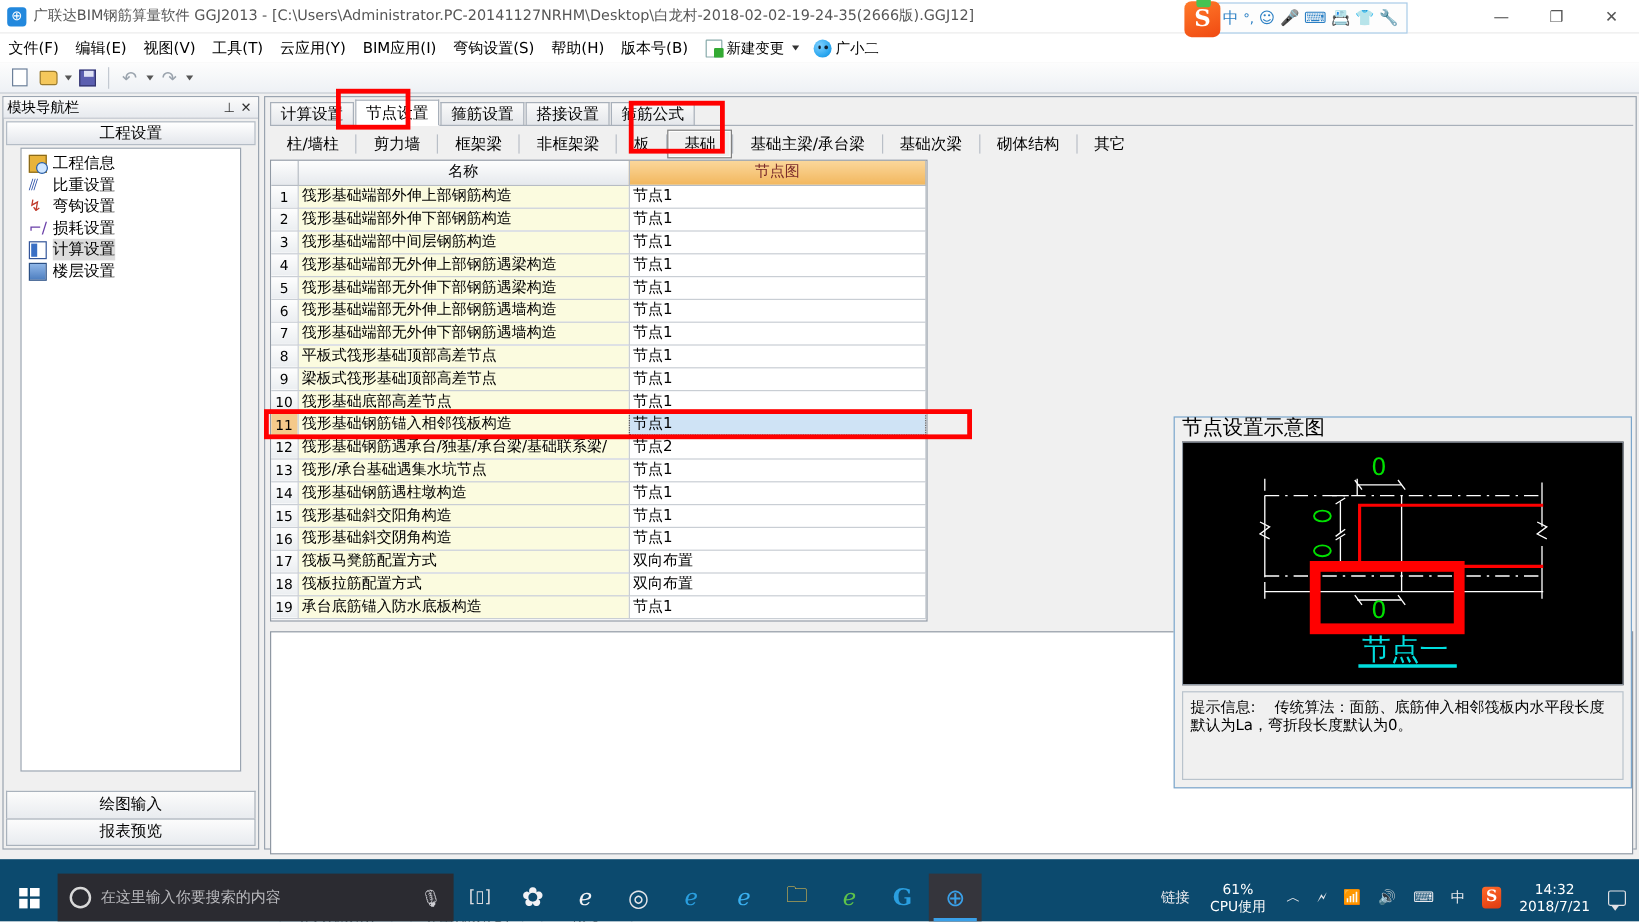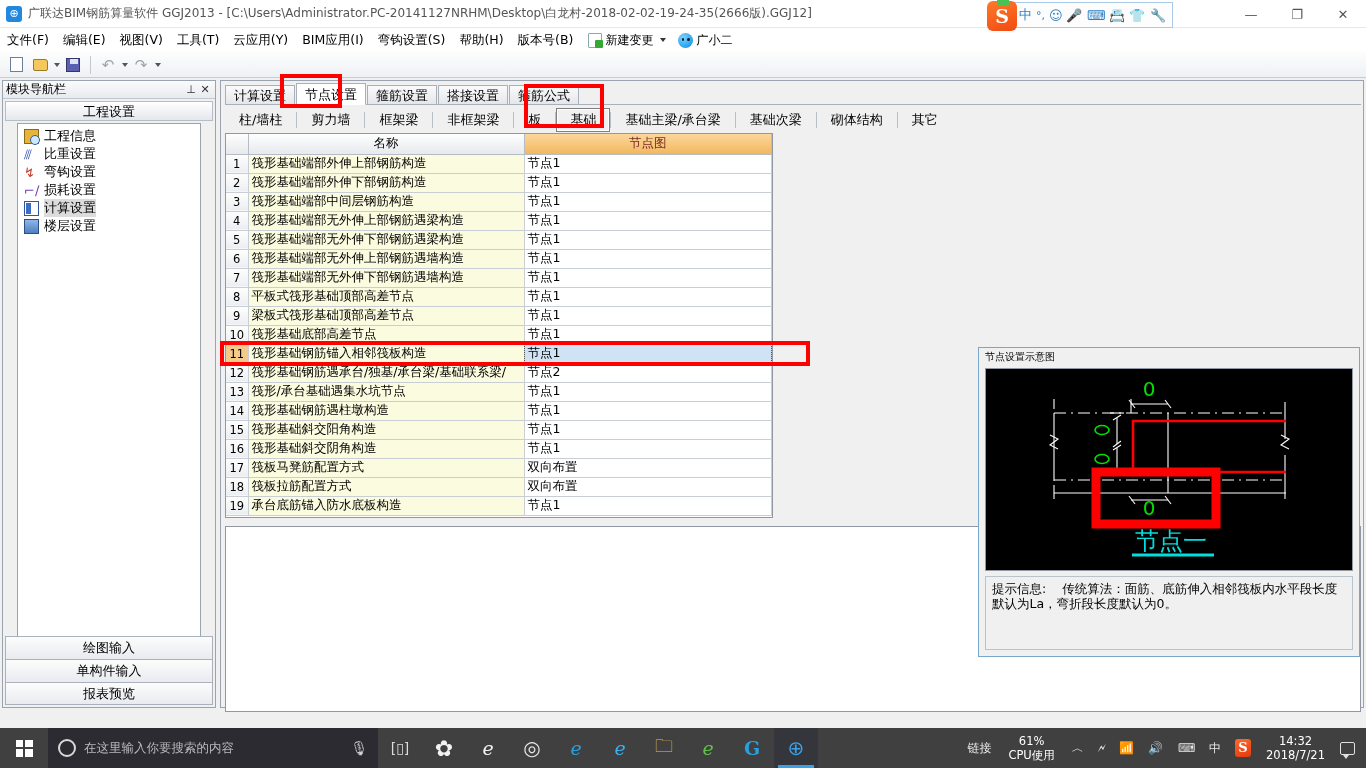--- a/index.html
+++ b/index.html
@@ -258,40 +258,40 @@
     min-width: 94px; height: 24px; line-height: 22px; text-align: center;
     background: linear-gradient(#fbfbfb,#e5e8ec); border: 1px solid #9aa3ad;
     font-size: 13px; padding: 0 10px;
   }
 
   
   .previewpanel {
     position: absolute; left: 978px; top: 347px; width: 382px; height: 310px;
     background: #f0f0f0; border: 1px solid #7aa6cc;
   }
-  .pv-title { height: 18px; line-height: 18px; padding-left: 6px; font-size: 10px; color: #000; }
+  .pv-title { height: 18px; line-height: 18px; padding-left: 6px; font-size: 17px; color: #000; }
   .pv-canvas {
     position: absolute; left: 6px; top: 20px; width: 368px; height: 203px;
     background: #000; border: 1px solid #8f98a3;
   }
   .pv-tip {
     position: absolute; left: 6px; top: 228px; width: 368px; height: 74px;
     background: #f0f0f0; border: 1px solid #b9c3cc;
     font-size: 12.5px; padding: 4px 4px 0 6px; line-height: 15px;
   }
   .pv-tip-label { font-weight: normal; }
   .pv-tip-text { display: inline; }
 
   
   .redbox { position: absolute; border: 4px solid #ff0000; z-index: 20; pointer-events: none; }
 
   
   .taskbar {
-    position: absolute; left: 0; bottom: 0; width: 1366px; height: 40px;
-    background: #404040; display: flex; align-items: flex-end; color: #fff;
+    position: absolute; left: 0; bottom: 0; width: 1366px; height: 52px;
+    background: #0c4a6e; display: flex; align-items: flex-end; color: #fff;
   }
   .start-btn { width: 48px; height: 40px; display: flex; align-items: center; justify-content: center; }
   .win-logo {
     width: 17px; height: 17px;
     display: grid; grid-template-columns: 1fr 1fr; grid-template-rows: 1fr 1fr; gap: 2px;
   }
   .win-logo i { background: #ffffff; display: block; }
   .search-box {
     width: 330px; height: 40px; background: #2b2b31; display: flex; align-items: center;
     padding: 0 10px; gap: 8px;
@@ -424,21 +424,20 @@
         <span class="lp-icon ico-calc"></span>
         <span class="lbl">计算设置</span>
       </div>
       <div class="lp-item">
         <span class="lp-icon ico-louceng"></span>
         <span class="lbl">楼层设置</span>
       </div>
     </div>
     <div class="lp-footer">
       <div class="lp-fbtn">绘图输入</div>
-      <div class="lp-fbtn">单构件输入</div>
       <div class="lp-fbtn">报表预览</div>
     </div>
   </div>
 
   <div class="mainpanel">
 
     <div class="tabrow1">
       <div class="tab1">计算设置</div>
       <div class="tab1 active">节点设置</div>
       <div class="tab1">箍筋设置</div>

